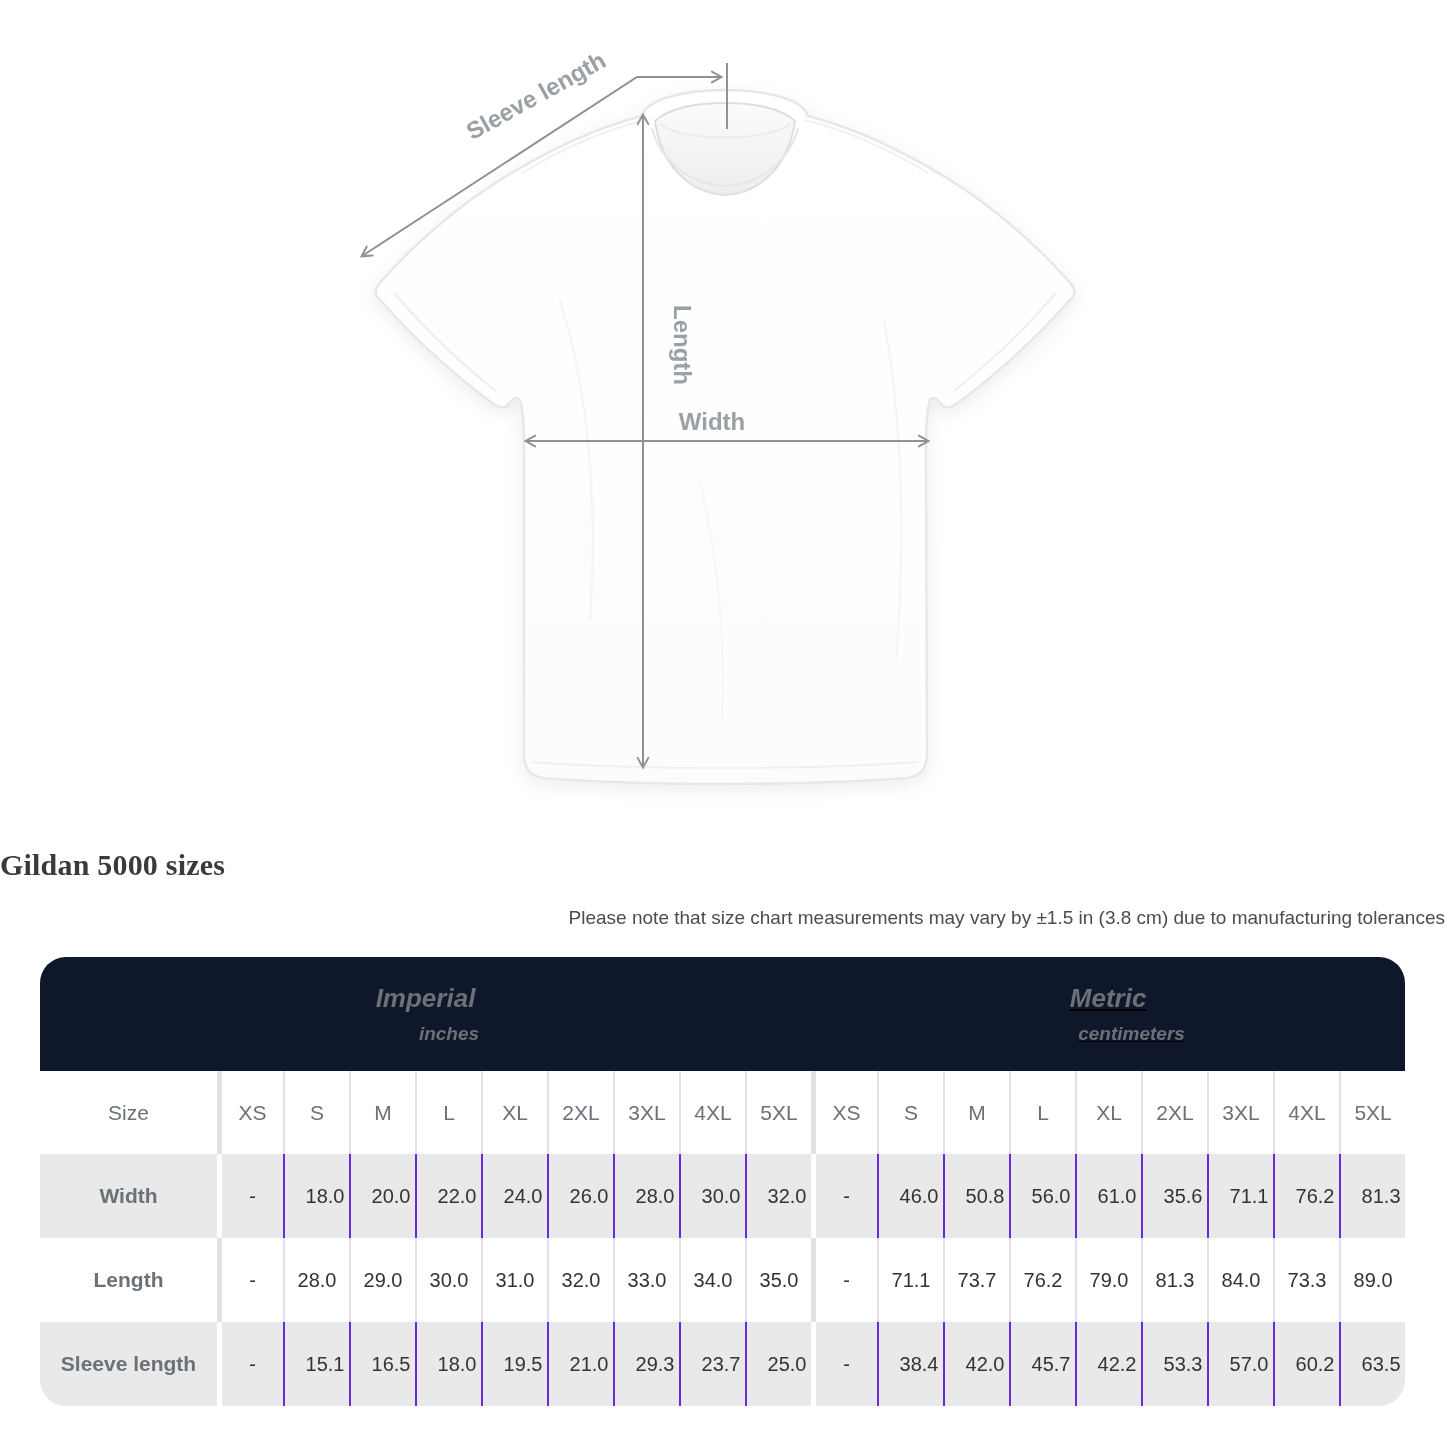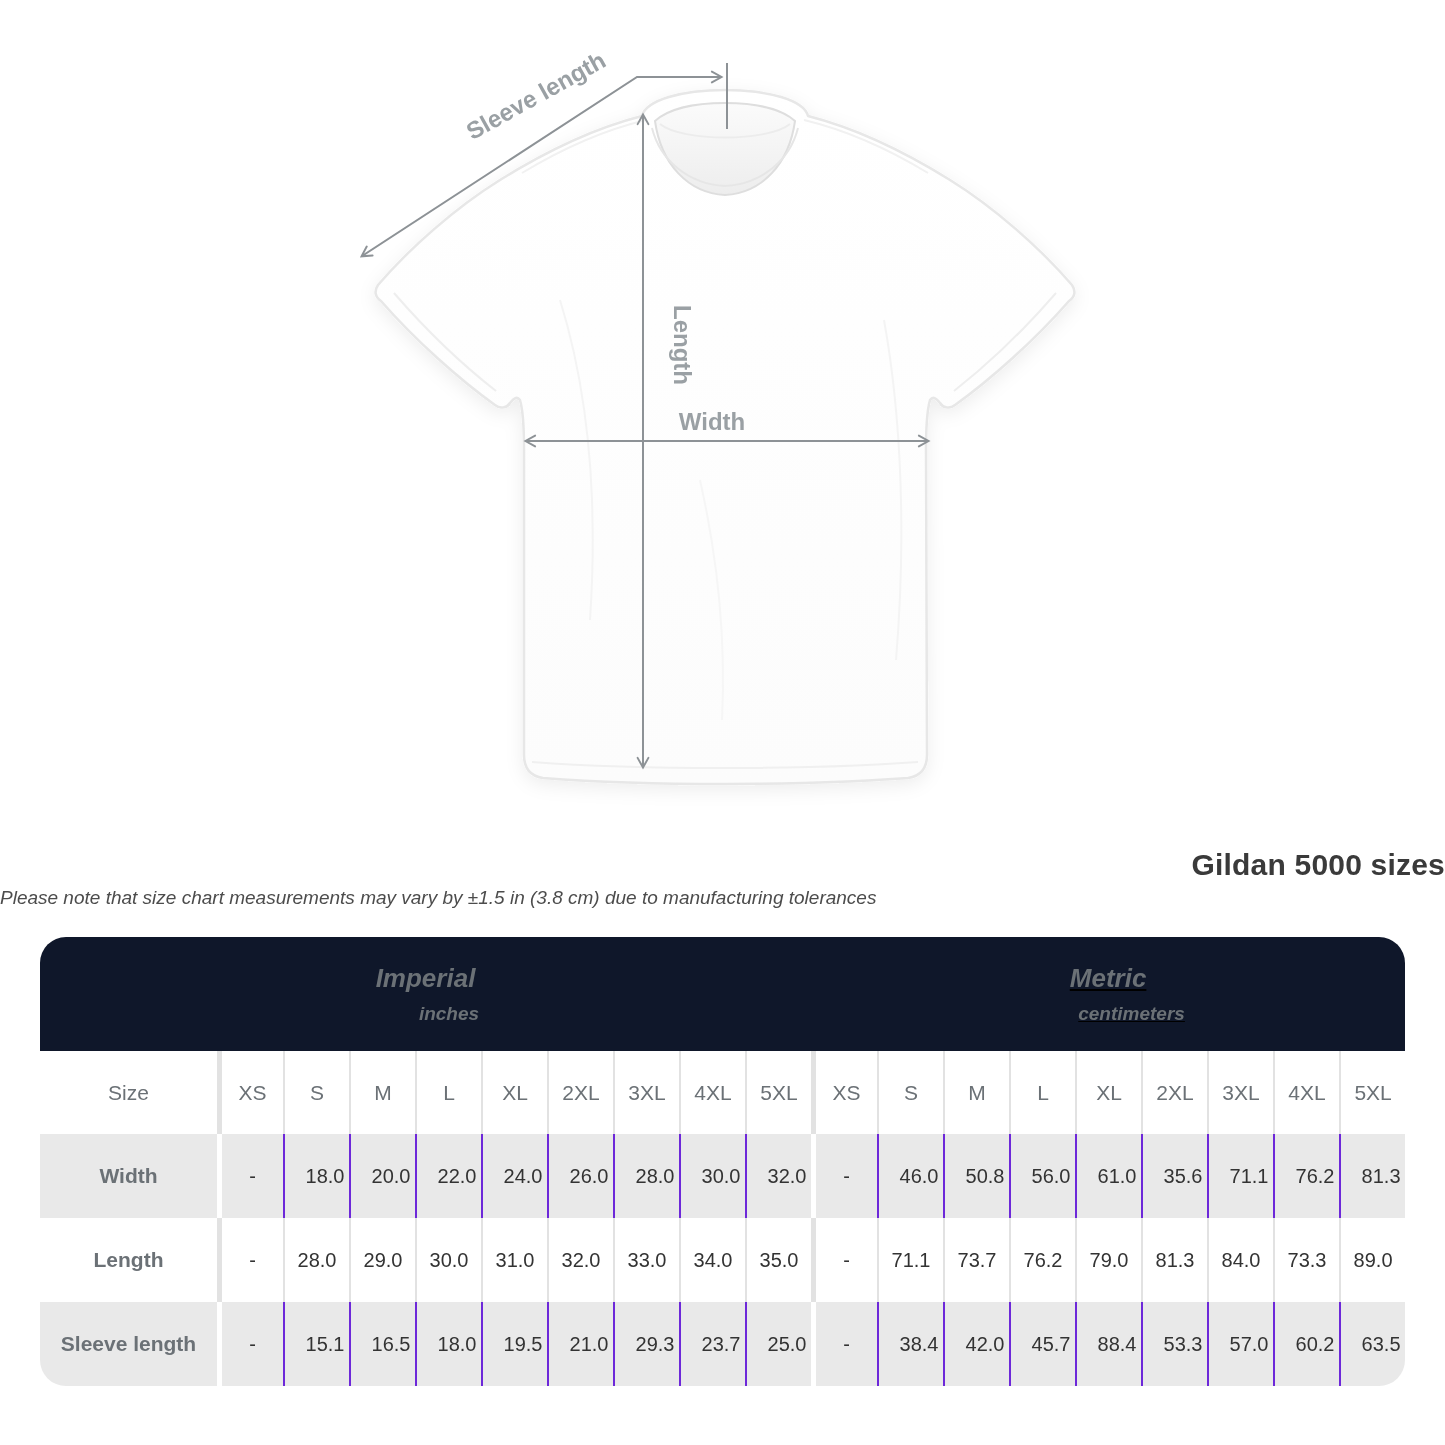--- a/index.html
+++ b/index.html
@@ -11,31 +11,31 @@
   }
   .page { width: 1445px; height: 1445px; position: relative; }
 
   
   .figure { position: relative; width: 1445px; height: 828px; }
   .figure svg { position: absolute; left: 0; top: 0; }
 
   
   .title {
     margin-top: 20px;
-    text-align: right;
+    text-align: left;
     font-size: 30px;
     font-weight: bold;
     color: #3a3a3a;
     letter-spacing: 0.2px;
+    font-family: Liberation Serif, serif;
   }
   .subtitle {
-    margin-top: 5px;
-    text-align: left;
+    margin-top: 25px;
+    text-align: right;
     font-size: 19px;
-    font-style: italic;
     color: #4c4c4c;
   }
 
   
   table.size-table {
     border-collapse: separate;
     border-spacing: 0;
     table-layout: fixed;
     width: 1365px;
     margin: 28px 0 0 40px;
@@ -298,21 +298,21 @@
         <td class="sep">18.0</td>
         <td class="sep">19.5</td>
         <td class="sep">21.0</td>
         <td class="sep">29.3</td>
         <td class="sep">23.7</td>
         <td class="sep">25.0</td>
         <td class="sep-wide">-</td>
         <td class="sep">38.4</td>
         <td class="sep">42.0</td>
         <td class="sep">45.7</td>
-        <td class="sep">88.4</td>
+        <td class="sep">42.2</td>
         <td class="sep">53.3</td>
         <td class="sep">57.0</td>
         <td class="sep">60.2</td>
         <td class="sep">63.5</td>
       </tr>
     </tbody>
   </table>
 </div>
 
 </body></html>

